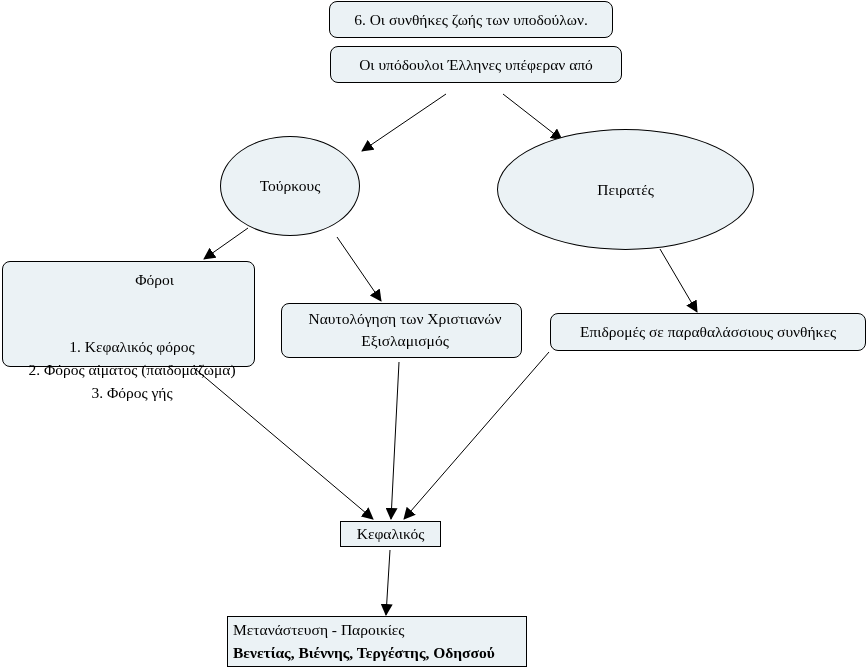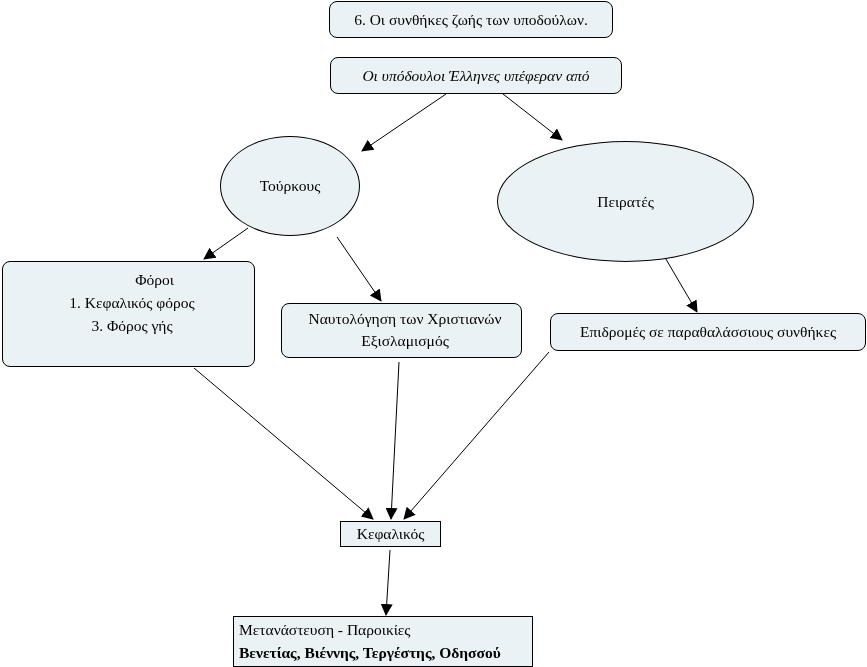--- a/index.html
+++ b/index.html
@@ -31,47 +31,48 @@
   <line x1="194" y1="368" x2="373" y2="519" stroke="#000" stroke-width="1" marker-end="url(#arrowhead)"></line>
   <line x1="399" y1="362" x2="391" y2="519" stroke="#000" stroke-width="1" marker-end="url(#arrowhead)"></line>
   <line x1="549" y1="352" x2="404" y2="519" stroke="#000" stroke-width="1" marker-end="url(#arrowhead)"></line>
   <line x1="390" y1="550" x2="386" y2="615" stroke="#000" stroke-width="1" marker-end="url(#arrowhead)"></line>
 </svg>
 
 <div class="node rounded center" style="left:329px; top:1px; width:284px; height:37px;">
   <span>6. Οι συνθήκες ζωής των υποδούλων.</span>
 </div>
 
-<div class="node rounded center" style="left:330px; top:57px; width:292px; height:37px;font-style:italic;">
+<div class="node rounded center" style="left:330px; top:46px; width:292px; height:37px;">
   <span>Οι υπόδουλοι Έλληνες υπέφεραν από</span>
 </div>
 
 <div class="node ellipse center" style="left:220px; top:136px; width:140px; height:100px;">
   <span>Τούρκους</span>
 </div>
 
-<div class="node ellipse center" style="left:497px; top:141px; width:257px; height:121px; flex-direction:row;">
+<div class="node ellipse center" style="left:497px; top:129px; width:257px; height:121px; flex-direction:row;">
   <span>Πειρατές</span>
 </div>
 
 <div class="node rounded" style="left:2px; top:261px; width:253px; height:106px; padding:7px 0 0 7px; white-space:nowrap;">
   <div style="height:23px; padding-left:45px;">Φόροι</div>
-  <div style="height:23px;">1. Κεφαλικός φόρος</div>
+  <div style="height:23px;margin-top:44px;">1. Κεφαλικός φόρος</div>
+  <div style="height:23px;">2. Φόρος αίματος (παιδομάζωμα)</div>
   <div style="height:23px;">3. Φόρος γής</div>
 </div>
 
 <div class="node rounded lines" style="left:281px; top:303px; width:241px; height:55px;">
   <div>Ναυτολόγηση των Χριστιανών</div>
   <div>Εξισλαμισμός</div>
 </div>
 
 <div class="node rounded center" style="left:550px; top:313px; width:316px; height:38px;">
   <span>Επιδρομές σε παραθαλάσσιους συνθήκες</span>
 </div>
 
 <div class="node center" style="left:340px; top:521px; width:101px; height:26px;">
   <span>Κεφαλικός</span>
 </div>
 
-<div class="node" style="left:233px; top:616px; width:300px; height:51px; padding:2px 0 0 5px; white-space:nowrap;">
+<div class="node" style="left:227px; top:616px; width:300px; height:51px; padding:2px 0 0 5px; white-space:nowrap;">
   <div style="height:23px;">Μετανάστευση - Παροικίες</div>
   <div style="height:23px;font-weight:bold;">Βενετίας, Βιέννης, Τεργέστης, Οδησσού</div>
 </div>
 
 </body></html>

